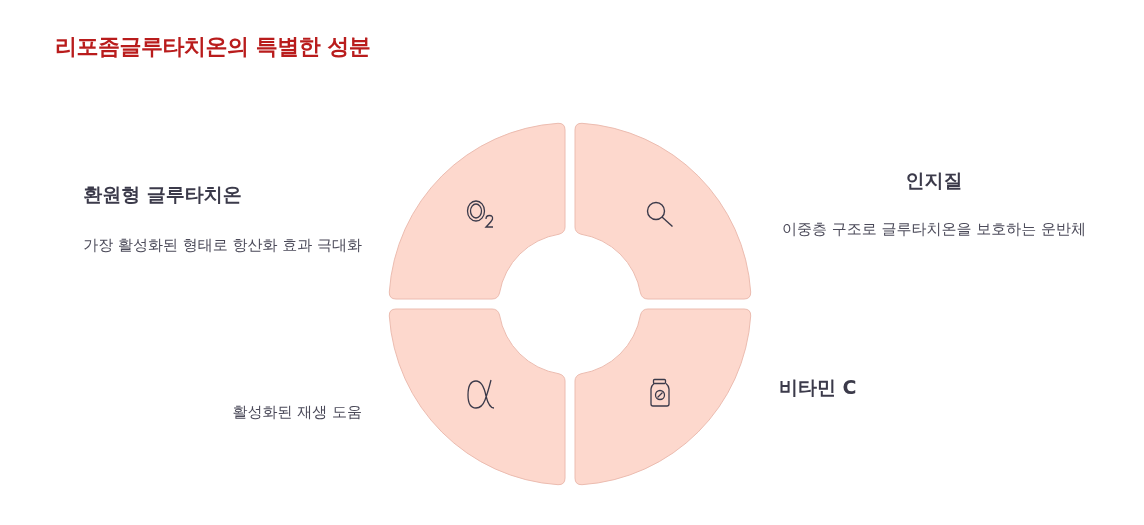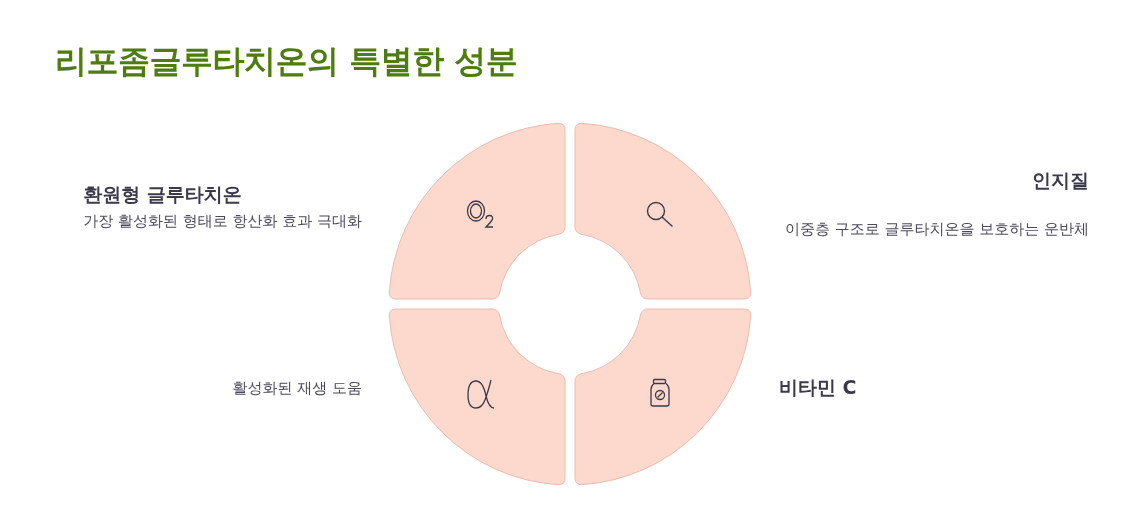--- a/index.html
+++ b/index.html
@@ -1,24 +1,24 @@
 <!DOCTYPE html>
 <html><head>
 <meta charset="utf-8">
 <style>
   html, body { margin:0; padding:0; background:#ffffff; }
   body { width:1144px; height:525px; position:relative; overflow:hidden;
          font-family:"DejaVu Sans","Liberation Sans",sans-serif; color:#3b3a4a; }
-  .title { position:absolute; left:55px; top:40px; font-size:32px; font-weight:bold;
-           letter-spacing:-0.5px; color:#4d7c0f; white-space:nowrap; }
+  .title { position:absolute; left:55px; top:32px; font-size:22px; font-weight:bold;
+           letter-spacing:-0.5px; color:#b91c1c; white-space:nowrap; }
   .label { position:absolute; }
   .label .h { font-size:19px; font-weight:bold; color:#3b3a4a; white-space:nowrap; }
-  .label .d { font-size:15px; color:#4a4958; line-height:26px; margin-top:0; }
+  .label .d { font-size:15px; color:#4a4958; line-height:26px; margin-top:24px; }
   .left { text-align:left; }
-  .right { text-align:right; }
+  .right { text-align:center; }
   svg.ring { position:absolute; left:0; top:0; }
 </style>
 </head>
 <body>
 
 <div class="title">리포좀글루타치온의 특별한 성분</div>
 
 <svg class="ring" width="1144" height="525" viewBox="0 0 1144 525">
 
   <g fill="#fdd8cd" stroke="#ecbcb0" stroke-width="1">

